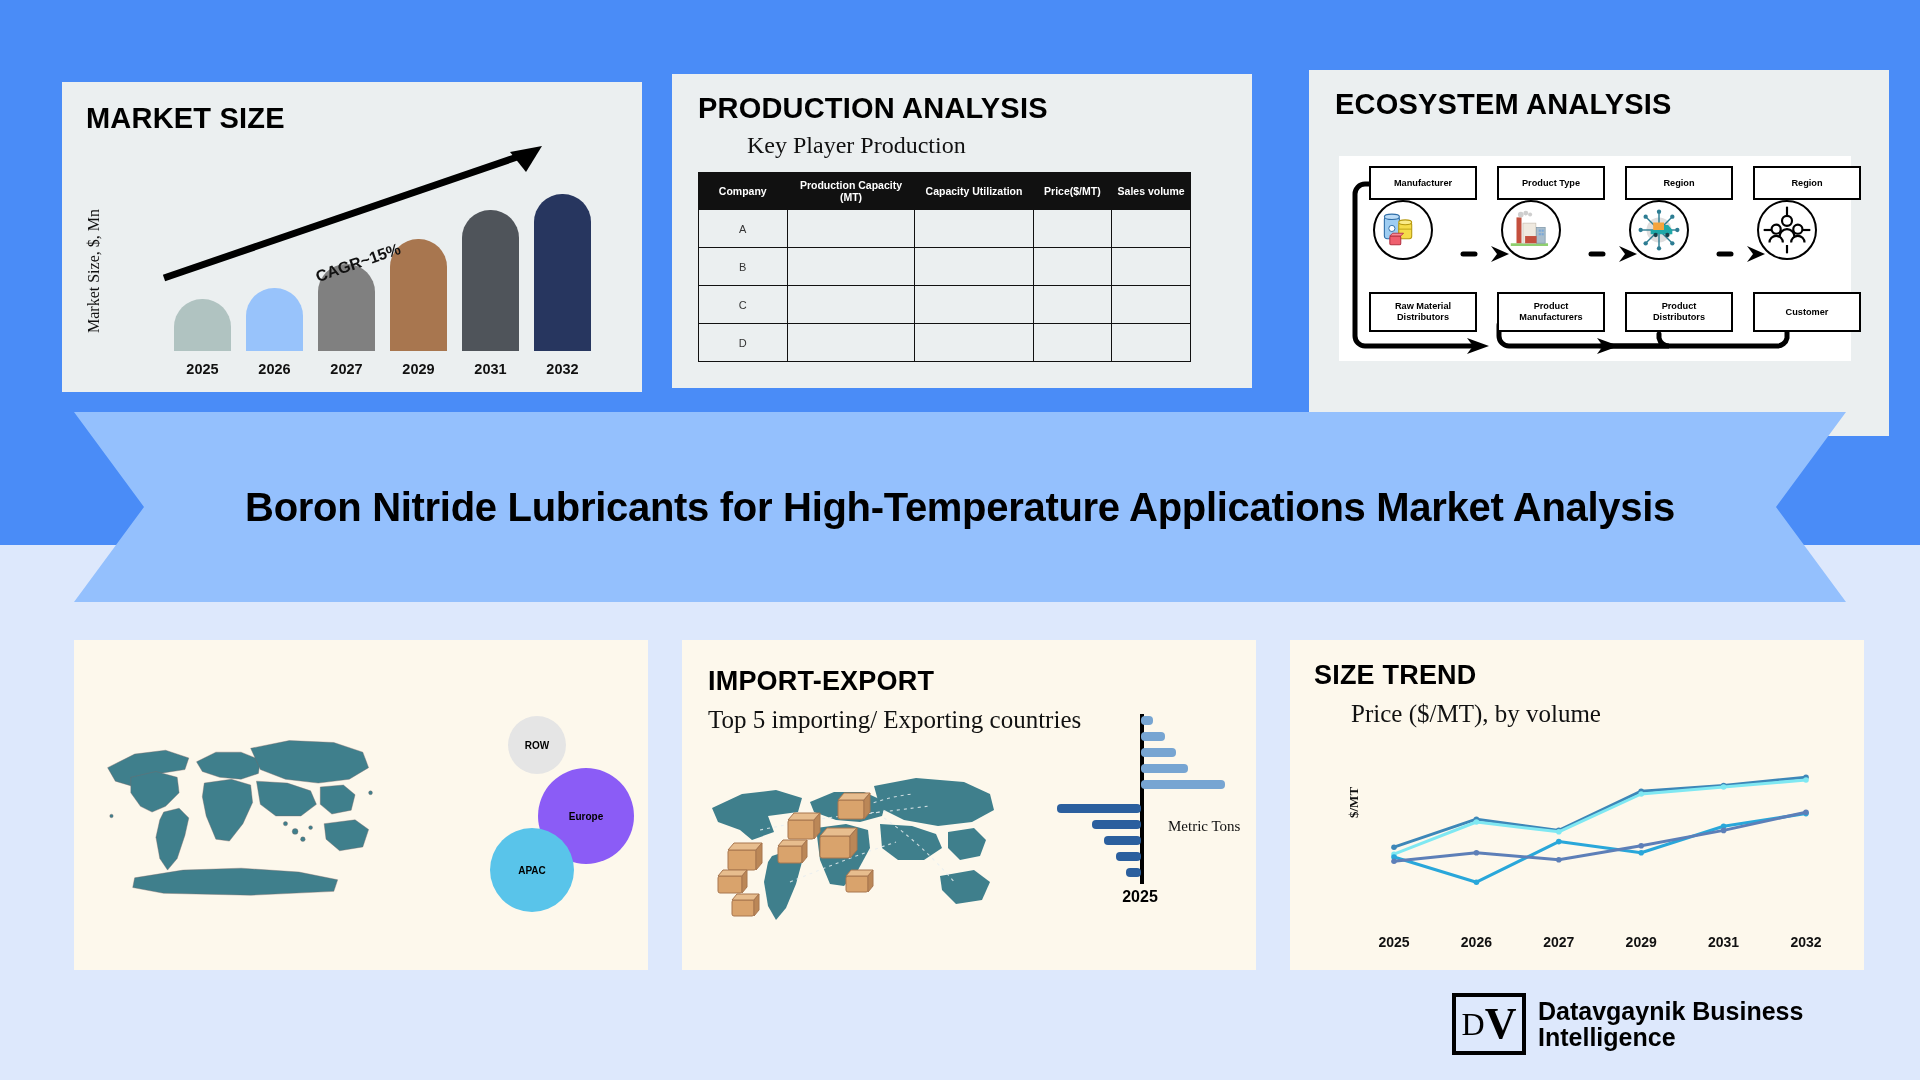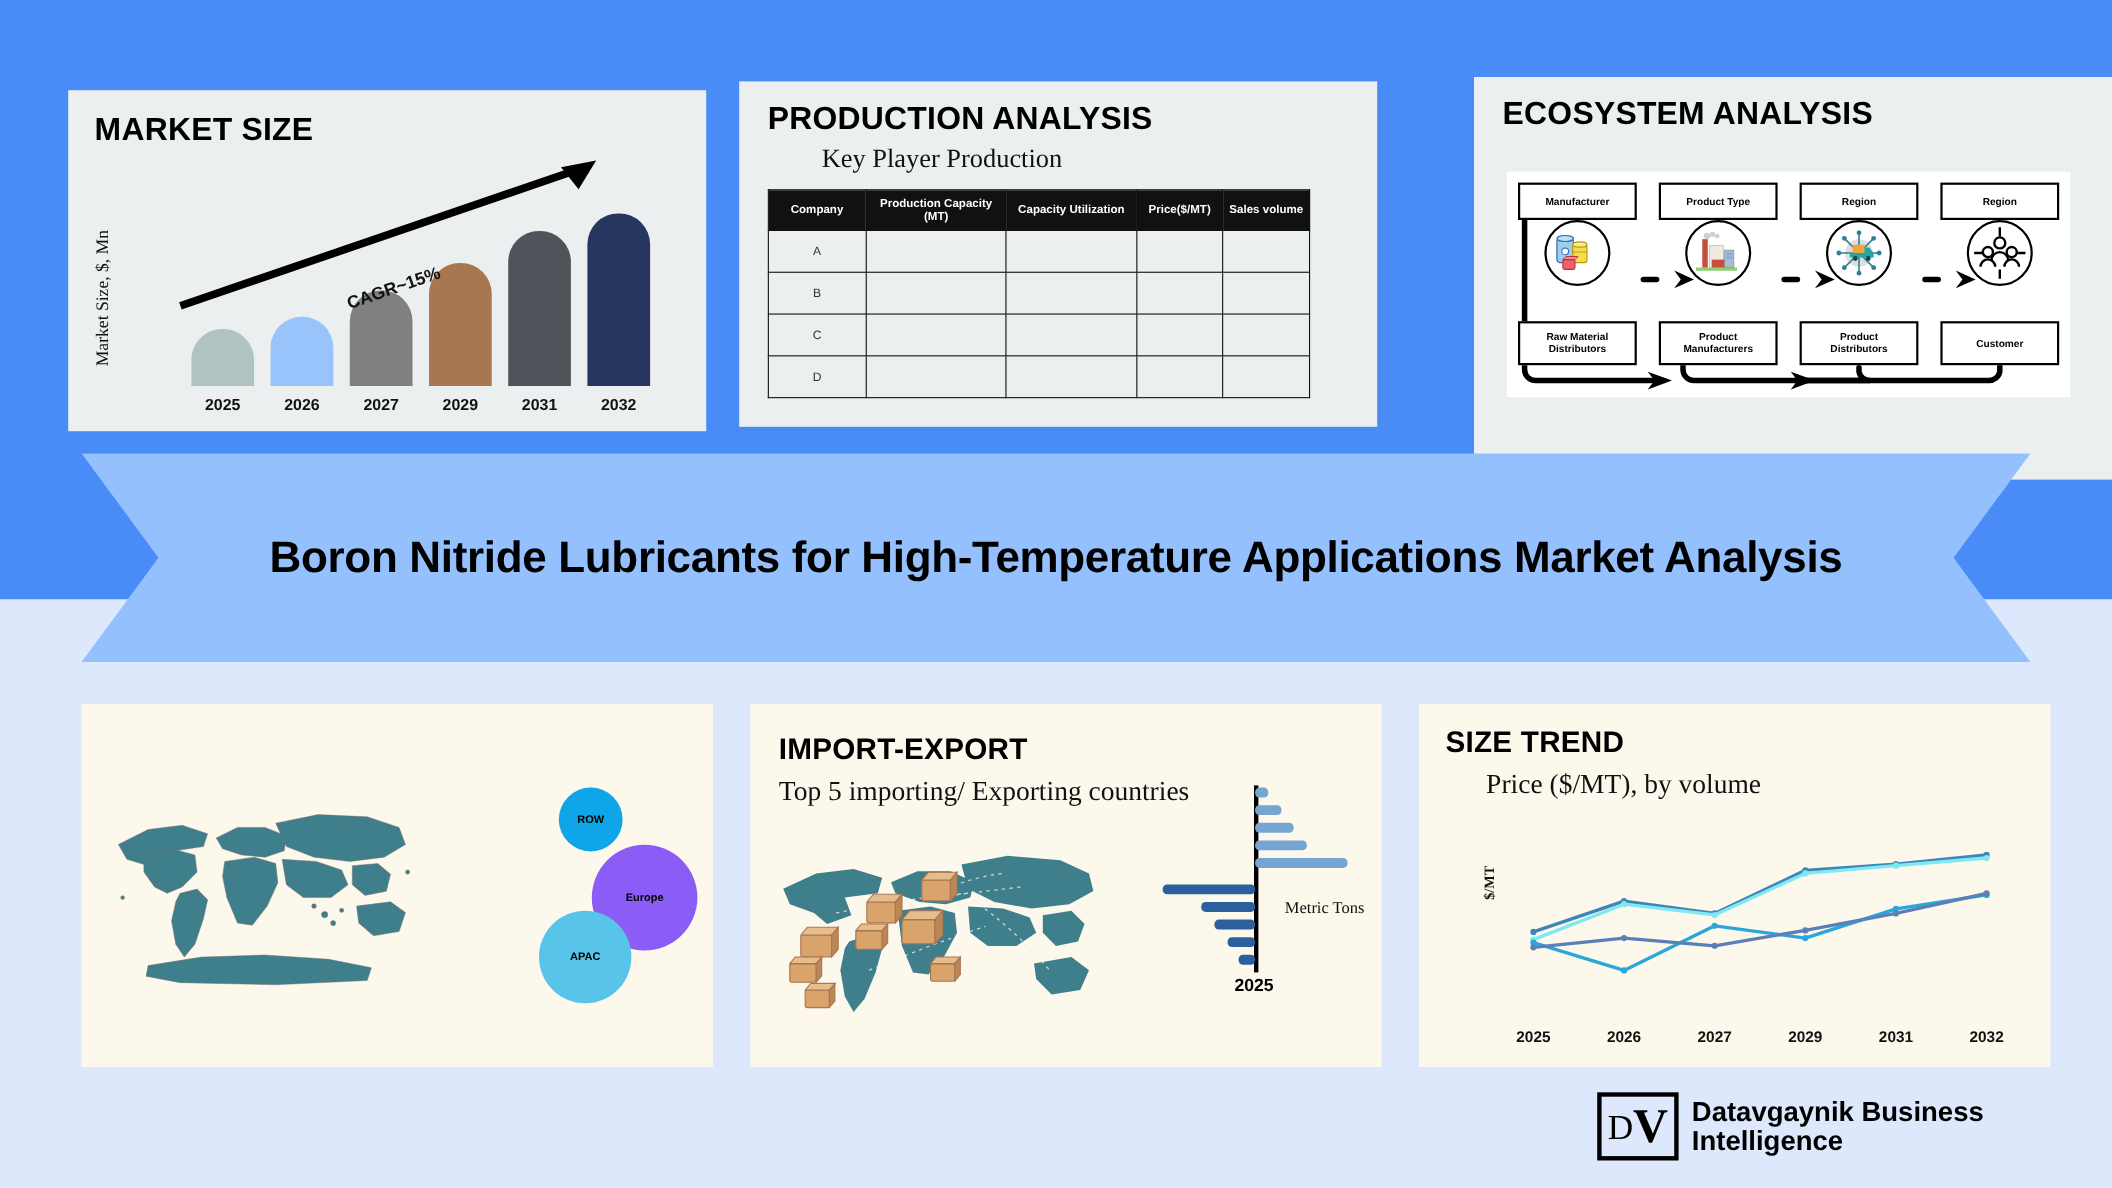--- a/index.html
+++ b/index.html
@@ -71,31 +71,31 @@
     background: #111; color: #fff; font-size: 10.5px; font-weight: bold;
     padding: 6px 2px; text-align: center; border: 1.6px solid #111;
     line-height: 1.15;
   }
   #prod-table td {
     border: 1.6px solid #111; height: 38px; font-size: 11px;
     text-align: center; color: #333; background: #ebeff0;
   }
 
   
-  #ecosystem { left: 1340px; top: 70px; width: 580px; height: 366px; }
+  #ecosystem { left: 1309px; top: 70px; width: 580px; height: 366px; }
   #ecosystem .panel-title { position:absolute; left: 26px; top: 18px; font-size: 29px; }
   #eco-canvas {
     position: absolute; left: 30px; top: 86px; width: 512px; height: 205px;
     background: #fff;
   }
   .eco-box {
     position: absolute; border: 2.4px solid #000; background: #fff;
     font-size: 9.2px; font-weight: bold; color: #000; text-align: center;
     display: flex; align-items: center; justify-content: center;
-    line-height: 1.15; padding: 15px;
+    line-height: 1.15; padding: 15px; margin-left: 20px;
   }
   .eco-circle {
     position: absolute; border: 2.4px solid #000; border-radius: 50%;
     background: #fff; display:flex; align-items:center; justify-content:center;
   }
 
   
   #banner {
     position: absolute; left: 74px; top: 412px; width: 1772px; height: 190px;
     background: #94c0fd;
@@ -393,21 +393,21 @@
       <path d="M40 160 L90 152 L150 150 L210 154 L250 162 L246 174 L160 178 L70 176 L38 170 Z"></path>
       <circle cx="206" cy="112" r="3"></circle>
         <circle cx="214" cy="120" r="2.4"></circle>
       <circle cx="222" cy="108" r="2"></circle>
         <circle cx="196" cy="104" r="2.2"></circle>
       <circle cx="16" cy="96" r="1.8"></circle>
         <circle cx="284" cy="72" r="2"></circle>
     </g>
   </svg>
   <div id="regional-bubbles" style="position: absolute; left: 372px; top: 76px; width: 190px; height: 200px;">
-      <div class="bubble" style="left: 62px; top: 0px; width: 58px; height: 58px; background: #0ea5e9;">ROW</div>
+      <div class="bubble" style="left: 62px; top: 0px; width: 58px; height: 58px; background: #e5e5e5;">ROW</div>
       <div class="bubble" style="left: 92px; top: 52px; width: 96px; height: 96px; background: #8b5cf6;">Europe</div>
       <div class="bubble" style="left: 44px; top: 112px; width: 84px; height: 84px; background: rgb(89, 196, 234);">APAC</div>
     </div>
 </section>
 
 <section class="panel cream" id="import-export">
   <h2 class="panel-title">IMPORT-EXPORT</h2>
   <div class="panel-sub">Top 5 importing/ Exporting countries</div>
   <svg class="worldmap" style="left:16px;top:118px;width:320px;height:180px" viewBox="0 0 320 180">
     <g fill="#3f7f8c">

